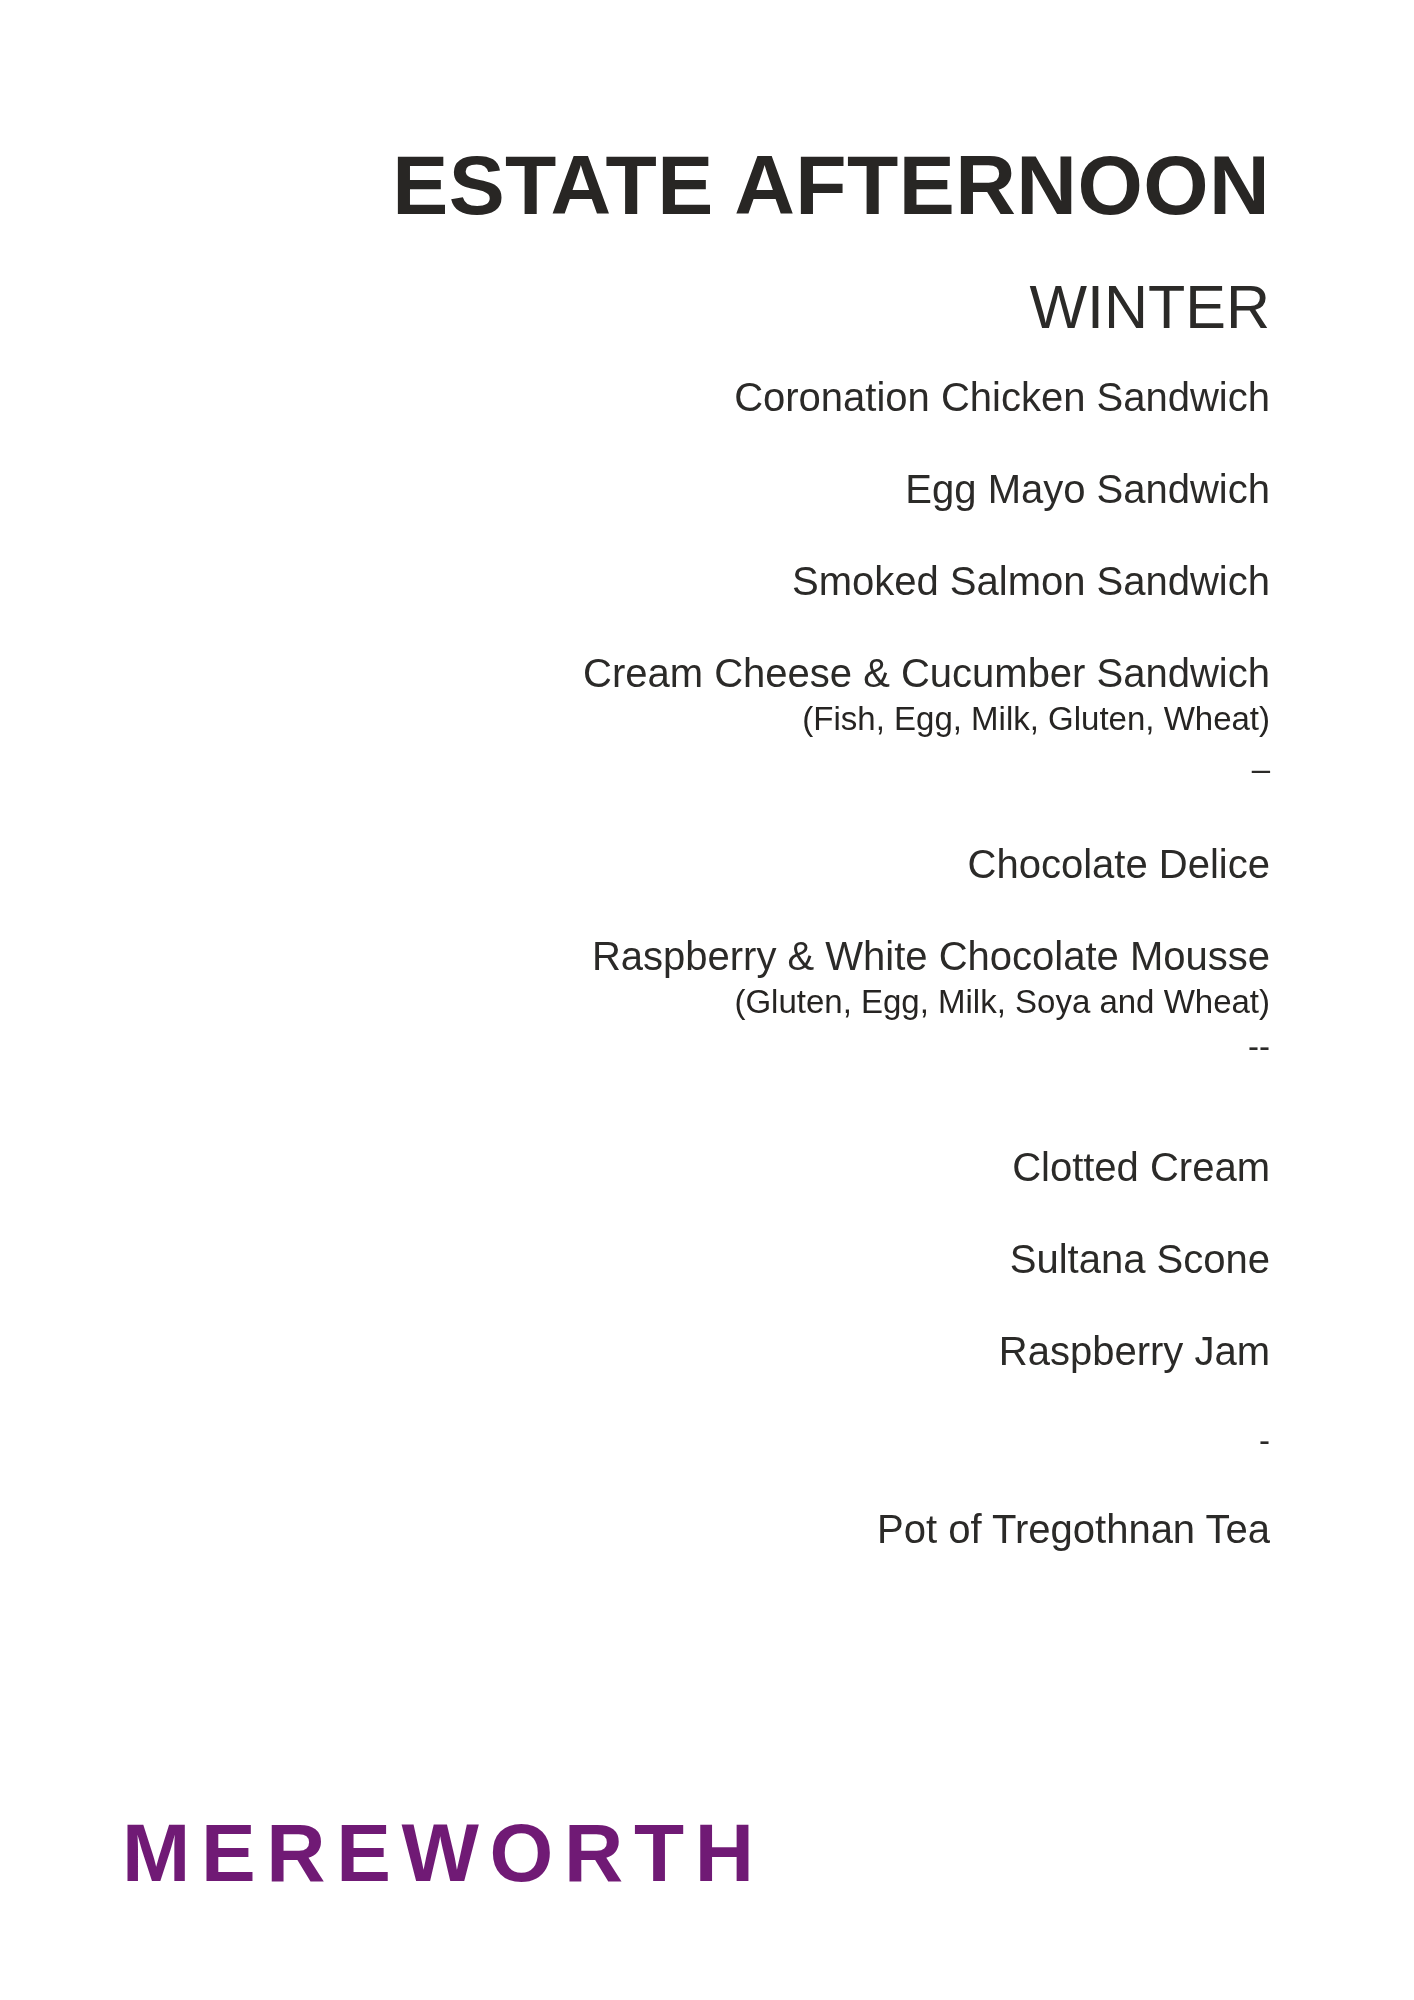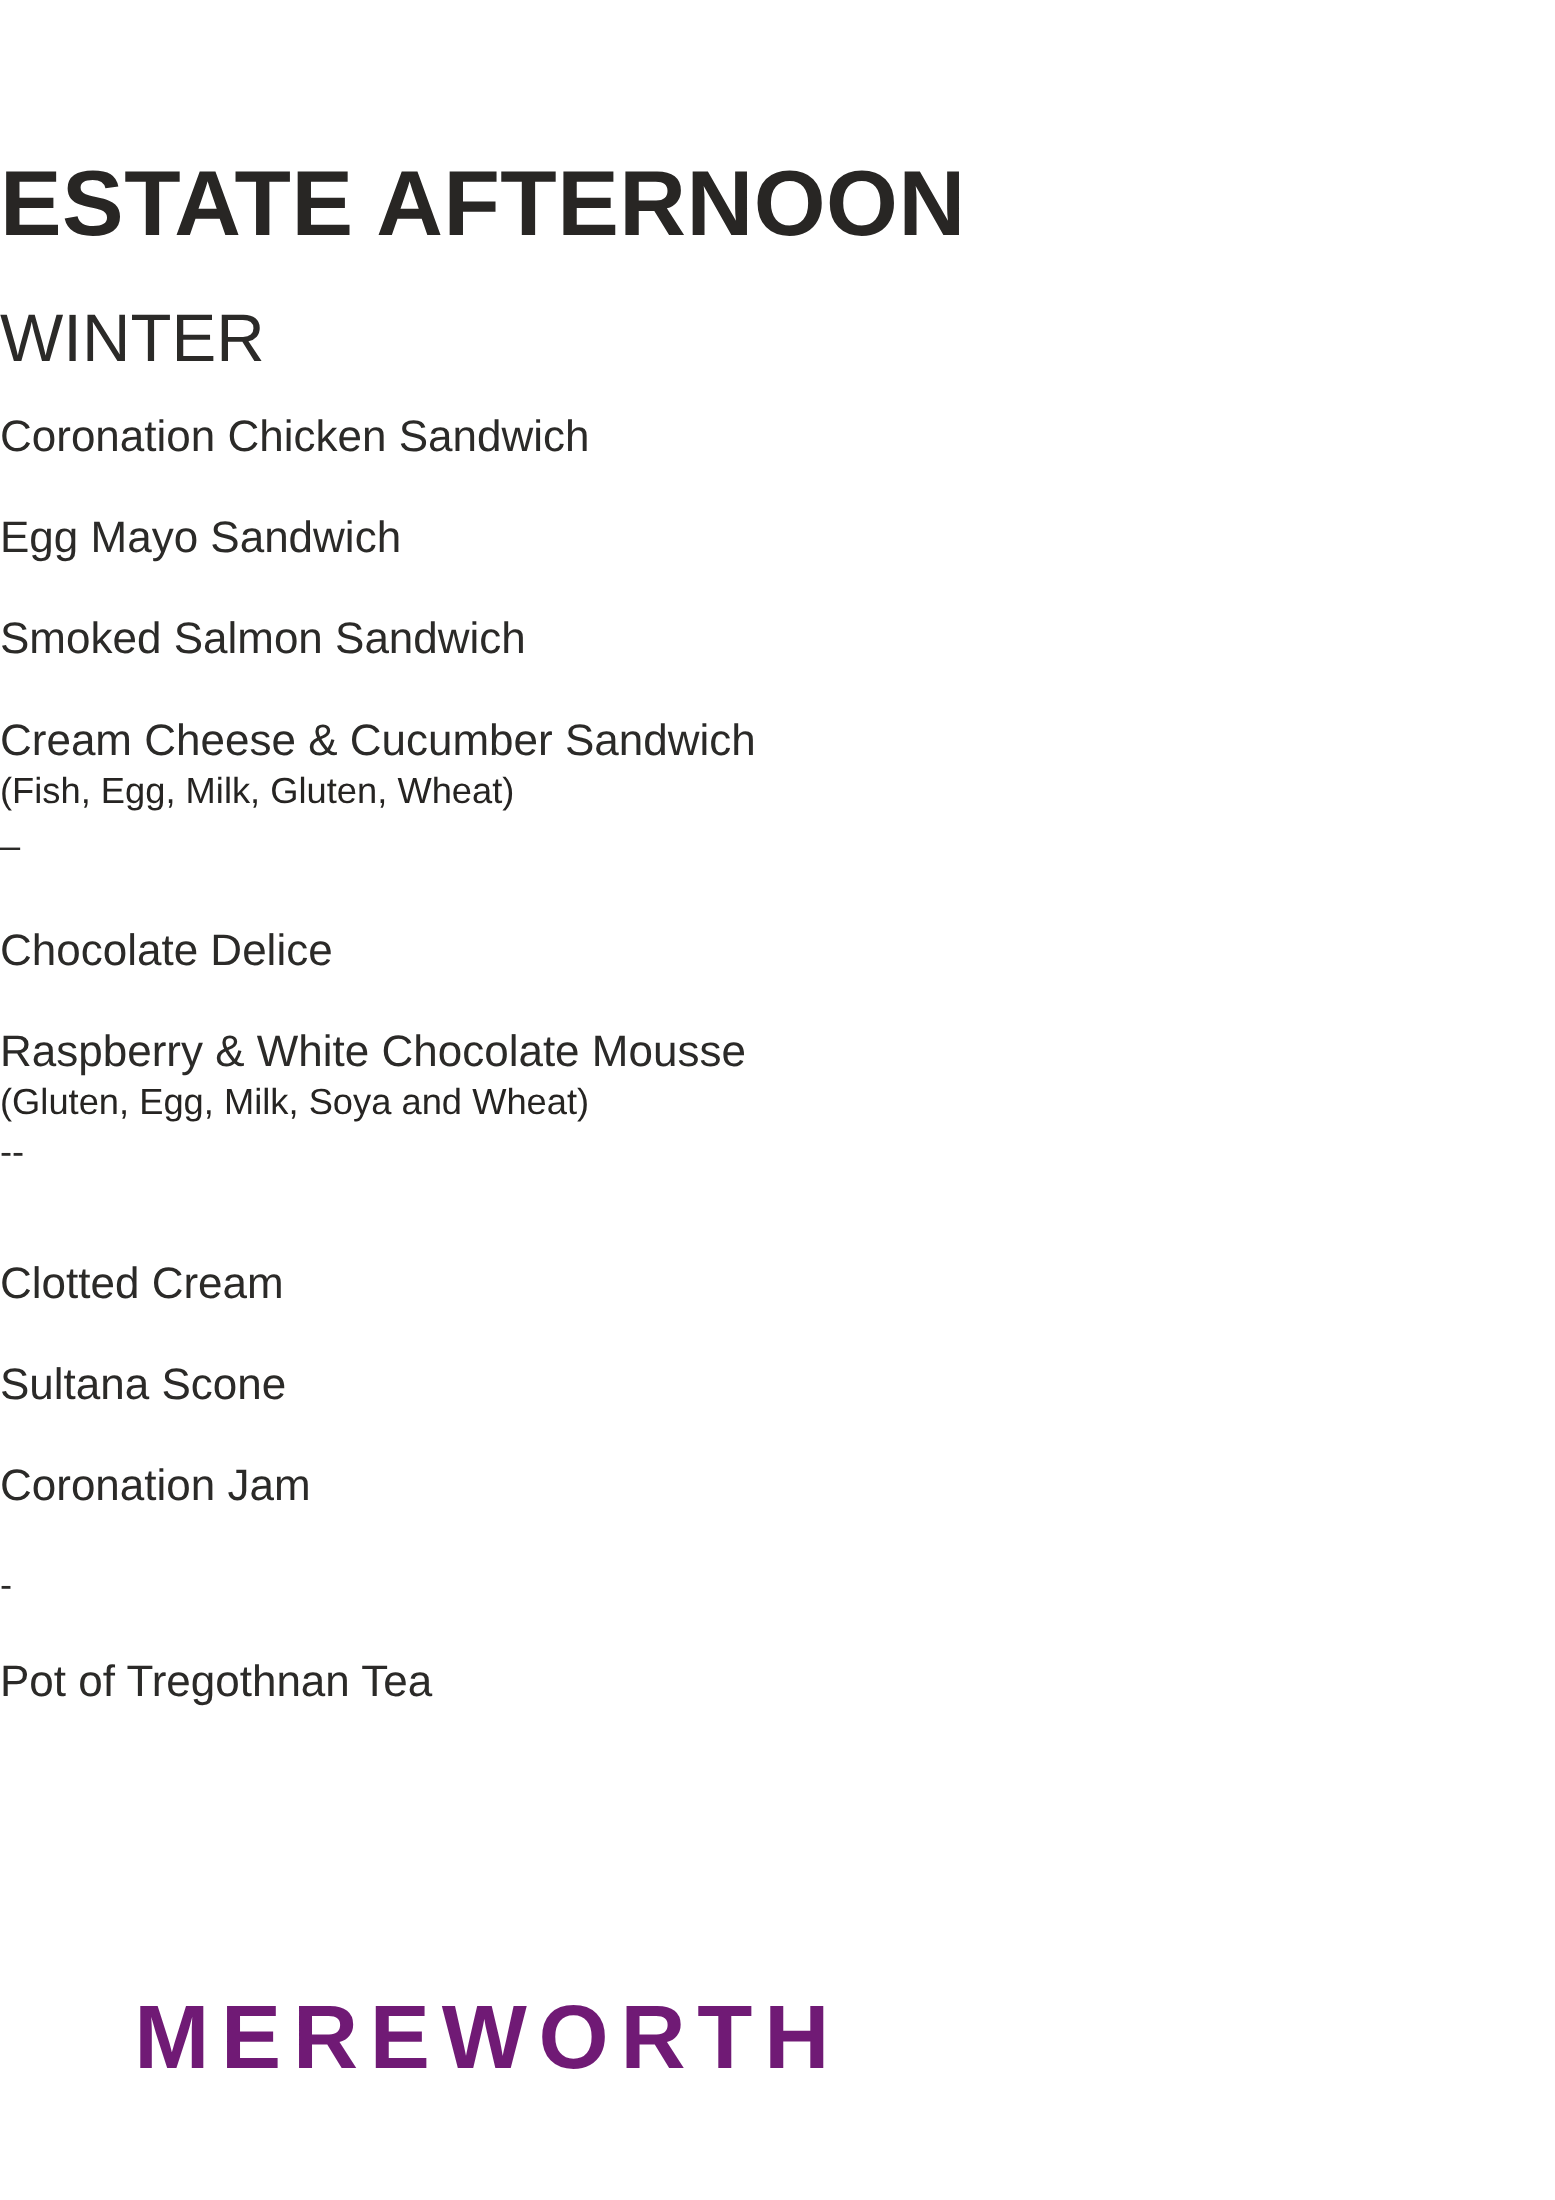--- a/index.html
+++ b/index.html
@@ -14,21 +14,21 @@
     background: #ffffff;
     overflow: hidden;
     font-family: "Liberation Sans", sans-serif;
     color: #2b2a28;
   }
   .content {
     position: absolute;
     top: 0;
     left: 0;
     right: 144px;
-    text-align: left;
+    text-align: right;
   }
   .title {
     margin: 0;
     padding-top: 131px;
     font-size: 84px;
     line-height: 108px;
     font-weight: 600;
     letter-spacing: 0.005em;
     color: #282624;
   }
@@ -100,21 +100,21 @@
       <p class="allergen">(Fish, Egg, Milk, Gluten, Wheat)</p>
       <p class="divider d1">–</p>
 
       <p class="item">Chocolate Delice</p>
       <p class="item tight">Raspberry &amp; White Chocolate Mousse</p>
       <p class="allergen">(Gluten, Egg, Milk, Soya and Wheat)</p>
       <p class="divider d2">--</p>
 
       <p class="item">Clotted Cream</p>
       <p class="item">Sultana Scone</p>
-      <p class="item tight">Coronation Jam</p>
+      <p class="item tight">Raspberry Jam</p>
       <p class="divider d3">-</p>
 
       <p class="item">Pot of Tregothnan Tea</p>
 
     </div>
   </div>
 
   <div class="logo">MEREWORTH</div>
 </div>
 

